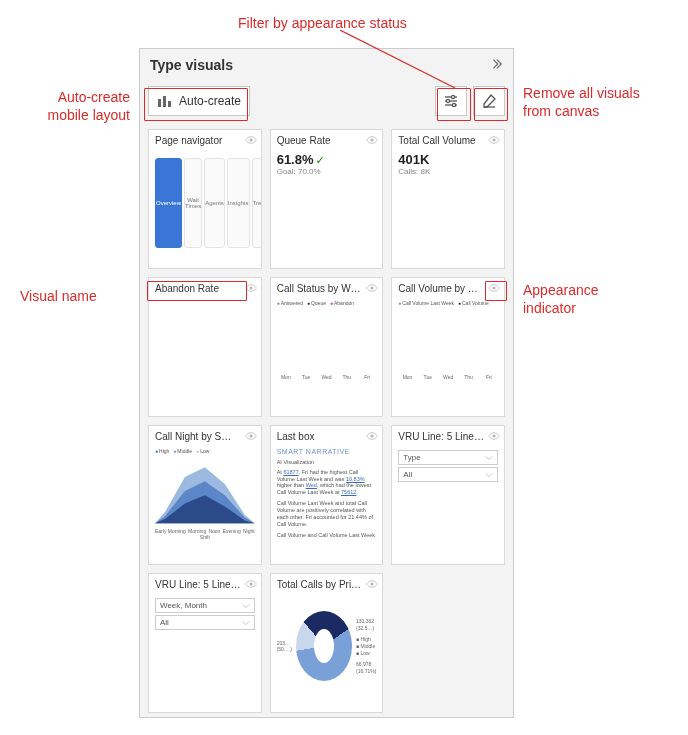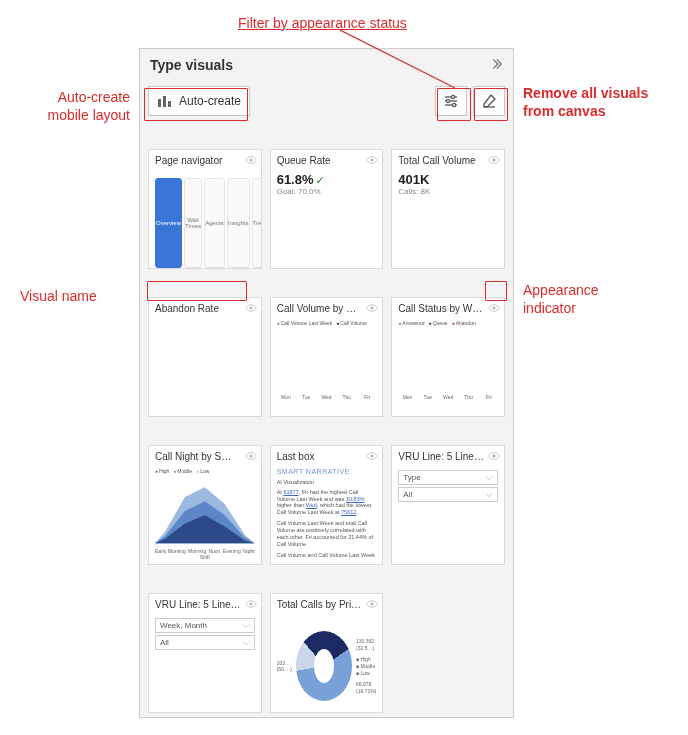--- a/index.html
+++ b/index.html
@@ -80,21 +80,20 @@
     overflow:hidden;
     background:#f3f3f3;
   }
   .card {
     background:#fff;
     border:1px solid #d9d9d9;
     display:flex;
     flex-direction:column;
     position:relative;
     overflow:hidden;
-    margin-top:20px;
   }
   .card-header {
     display:flex;
     align-items:center;
     height:18px;
     padding:2px 4px 0 6px;
     font-size:10px;
     color:#333;
     white-space:nowrap;
     overflow:hidden;
@@ -151,22 +150,22 @@
   .dd svg{width:8px;height:8px;opacity:.6;}
   
   .txt{font-size:5.5px;color:#555;line-height:1.25;}
   .txt .hd{color:#6a95d6;font-size:7px;letter-spacing:.5px;margin-bottom:2px;}
   .txt u{color:#3a6abf;}
 </style>
 </head>
 <body>
 
 <div class="annot" style="left:10px; top:88px; text-align:right; width:120px;">Auto-create<br>mobile layout</div>
-<div class="annot" style="left:238px; top:14px;text-decoration:underline;">Filter by appearance status</div>
-<div class="annot" style="left:523px; top:84px;font-weight:bold;">Remove all visuals<br>from canvas</div>
+<div class="annot" style="left:238px; top:14px;">Filter by appearance status</div>
+<div class="annot" style="left:523px; top:84px;">Remove all visuals<br>from canvas</div>
 <div class="annot" style="left:20px; top:287px;">Visual name</div>
 <div class="annot" style="left:523px; top:281px;">Appearance<br>indicator</div>
 
 <div class="annot-box" style="left:144px; top:88px; width:104px; height:33px;"></div>
 <div class="annot-box" style="left:437px; top:88px; width:34px; height:33px;"></div>
 <div class="annot-box" style="left:474px; top:88px; width:34px; height:33px;"></div>
 <div class="annot-box" style="left:147px; top:281px; width:100px; height:20px;"></div>
 <div class="annot-box" style="left:485px; top:281px; width:22px; height:20px;"></div>
 
 <svg class="annot-line" style="left:340px; top:30px;" width="130" height="60">
@@ -268,73 +267,20 @@
           <span class="title">Abandon Rate</span>
         <svg class="eye" viewBox="0 0 16 16">
             <path d="M1 8s2.5-4.5 7-4.5S15 8 15 8s-2.5 4.5-7 4.5S1 8 1 8z" fill="none" stroke="#777"></path>
             <circle cx="8" cy="8" r="2" fill="#777"></circle>
           </svg>
         </div>
     </div>
 
     <div class="card">
       <div class="card-header">
-          <span class="title">Call Volume by …</span>
-        <svg class="eye" viewBox="0 0 16 16">
-            <path d="M1 8s2.5-4.5 7-4.5S15 8 15 8s-2.5 4.5-7 4.5S1 8 1 8z" fill="none" stroke="#777"></path>
-            <circle cx="8" cy="8" r="2" fill="#777"></circle>
-          </svg>
-        </div>
-      <div class="card-body">
-        <div class="legend">
-            <span class="lg-b1">Call Volume Last Week</span>
-            <span class="lg-b2">Call Volume</span>
-          </div>
-        <div class="bars" id="chart-cvday">
-            <div class="col">
-              <div style="display: flex; gap: 1px; align-items: flex-end; width: 100%; height: 100%;">
-                <div class="bar" style="background: rgb(106, 149, 214); height: 70%; flex: 1 1 0%;"></div>
-                <div class="bar" style="background: rgb(27, 42, 99); height: 72%; flex: 1 1 0%;"></div>
-              </div>
-              <div class="lbl">Mon</div>
-            </div>
-            <div class="col">
-              <div style="display: flex; gap: 1px; align-items: flex-end; width: 100%; height: 100%;">
-                <div class="bar" style="background: rgb(106, 149, 214); height: 66%; flex: 1 1 0%;"></div>
-                <div class="bar" style="background: rgb(27, 42, 99); height: 68%; flex: 1 1 0%;"></div>
-              </div>
-              <div class="lbl">Tue</div>
-            </div>
-            <div class="col">
-              <div style="display: flex; gap: 1px; align-items: flex-end; width: 100%; height: 100%;">
-                <div class="bar" style="background: rgb(106, 149, 214); height: 62%; flex: 1 1 0%;"></div>
-                <div class="bar" style="background: rgb(27, 42, 99); height: 60%; flex: 1 1 0%;"></div>
-              </div>
-              <div class="lbl">Wed</div>
-            </div>
-            <div class="col">
-              <div style="display: flex; gap: 1px; align-items: flex-end; width: 100%; height: 100%;">
-                <div class="bar" style="background: rgb(106, 149, 214); height: 72%; flex: 1 1 0%;"></div>
-                <div class="bar" style="background: rgb(27, 42, 99); height: 70%; flex: 1 1 0%;"></div>
-              </div>
-              <div class="lbl">Thu</div>
-            </div>
-            <div class="col">
-              <div style="display: flex; gap: 1px; align-items: flex-end; width: 100%; height: 100%;">
-                <div class="bar" style="background: rgb(106, 149, 214); height: 78%; flex: 1 1 0%;"></div>
-                <div class="bar" style="background: rgb(27, 42, 99); height: 80%; flex: 1 1 0%;"></div>
-              </div>
-              <div class="lbl">Fri</div>
-            </div>
-          </div>
-      </div>
-    </div>
-
-    <div class="card">
-      <div class="card-header">
           <span class="title">Call Status by W…</span>
         <svg class="eye" viewBox="0 0 16 16">
             <path d="M1 8s2.5-4.5 7-4.5S15 8 15 8s-2.5 4.5-7 4.5S1 8 1 8z" fill="none" stroke="#777"></path>
             <circle cx="8" cy="8" r="2" fill="#777"></circle>
           </svg>
         </div>
       <div class="card-body">
         <div class="legend">
             <span class="lg-b1">Answered</span>
             <span class="lg-b2">Queue</span>
@@ -371,20 +317,73 @@
                 <div class="bar" style="background: rgb(27, 42, 99); height: 15.5556%; flex: 1 1 0%;"></div>
                 <div class="bar" style="background: rgb(196, 74, 59); height: 6.66667%; flex: 1 1 0%;"></div>
               </div>
               <div class="lbl">Thu</div>
             </div>
             <div class="col">
               <div style="display: flex; gap: 1px; align-items: flex-end; width: 100%; height: 100%;">
                 <div class="bar" style="background: rgb(106, 149, 214); height: 55.5556%; flex: 1 1 0%;"></div>
                 <div class="bar" style="background: rgb(27, 42, 99); height: 13.3333%; flex: 1 1 0%;"></div>
                 <div class="bar" style="background: rgb(196, 74, 59); height: 11.1111%; flex: 1 1 0%;"></div>
+              </div>
+              <div class="lbl">Fri</div>
+            </div>
+          </div>
+      </div>
+    </div>
+
+    <div class="card">
+      <div class="card-header">
+          <span class="title">Call Volume by …</span>
+        <svg class="eye" viewBox="0 0 16 16">
+            <path d="M1 8s2.5-4.5 7-4.5S15 8 15 8s-2.5 4.5-7 4.5S1 8 1 8z" fill="none" stroke="#777"></path>
+            <circle cx="8" cy="8" r="2" fill="#777"></circle>
+          </svg>
+        </div>
+      <div class="card-body">
+        <div class="legend">
+            <span class="lg-b1">Call Volume Last Week</span>
+            <span class="lg-b2">Call Volume</span>
+          </div>
+        <div class="bars" id="chart-cvday">
+            <div class="col">
+              <div style="display: flex; gap: 1px; align-items: flex-end; width: 100%; height: 100%;">
+                <div class="bar" style="background: rgb(106, 149, 214); height: 70%; flex: 1 1 0%;"></div>
+                <div class="bar" style="background: rgb(27, 42, 99); height: 72%; flex: 1 1 0%;"></div>
+              </div>
+              <div class="lbl">Mon</div>
+            </div>
+            <div class="col">
+              <div style="display: flex; gap: 1px; align-items: flex-end; width: 100%; height: 100%;">
+                <div class="bar" style="background: rgb(106, 149, 214); height: 66%; flex: 1 1 0%;"></div>
+                <div class="bar" style="background: rgb(27, 42, 99); height: 68%; flex: 1 1 0%;"></div>
+              </div>
+              <div class="lbl">Tue</div>
+            </div>
+            <div class="col">
+              <div style="display: flex; gap: 1px; align-items: flex-end; width: 100%; height: 100%;">
+                <div class="bar" style="background: rgb(106, 149, 214); height: 62%; flex: 1 1 0%;"></div>
+                <div class="bar" style="background: rgb(27, 42, 99); height: 60%; flex: 1 1 0%;"></div>
+              </div>
+              <div class="lbl">Wed</div>
+            </div>
+            <div class="col">
+              <div style="display: flex; gap: 1px; align-items: flex-end; width: 100%; height: 100%;">
+                <div class="bar" style="background: rgb(106, 149, 214); height: 72%; flex: 1 1 0%;"></div>
+                <div class="bar" style="background: rgb(27, 42, 99); height: 70%; flex: 1 1 0%;"></div>
+              </div>
+              <div class="lbl">Thu</div>
+            </div>
+            <div class="col">
+              <div style="display: flex; gap: 1px; align-items: flex-end; width: 100%; height: 100%;">
+                <div class="bar" style="background: rgb(106, 149, 214); height: 78%; flex: 1 1 0%;"></div>
+                <div class="bar" style="background: rgb(27, 42, 99); height: 80%; flex: 1 1 0%;"></div>
               </div>
               <div class="lbl">Fri</div>
             </div>
           </div>
       </div>
     </div>
 
     <div class="card">
       <div class="card-header">
           <span class="title">Call Night by S…</span>

